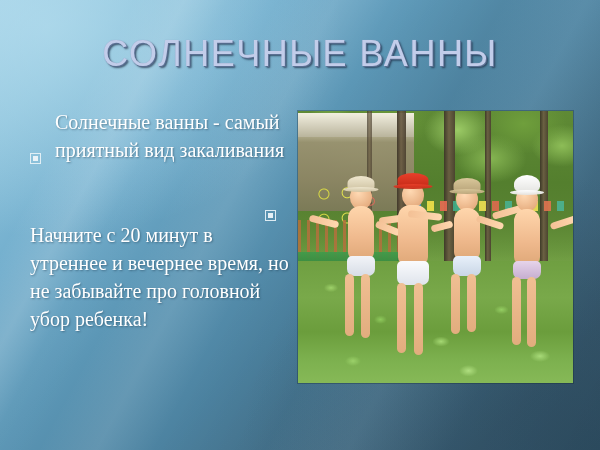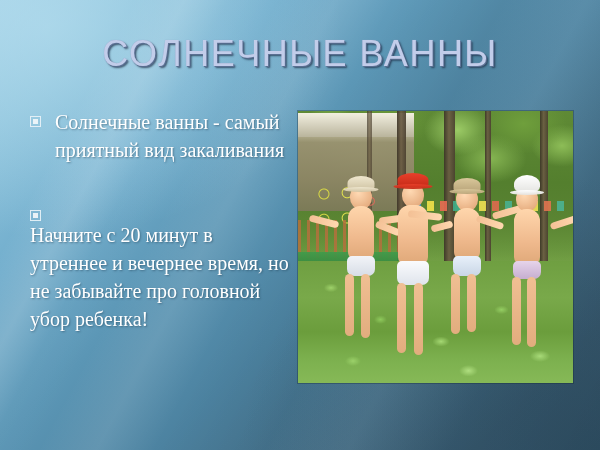--- a/index.html
+++ b/index.html
@@ -79,21 +79,21 @@
   
   .body-block {
     position: absolute;
     left: 30px;
     top: 108px;
     width: 260px;
     z-index: 5;
   }
   .bullet-row {
     display: flex;
-    align-items: flex-start;
+    align-items: flex-end;
     color: #ffffff;
     font-size: 20px;
     line-height: 28px;
     text-shadow: 1px 1px 2px rgba(25,50,70,0.45);
   }
   .bullet-row + .bullet-row {
     margin-top: 38px;
     flex-direction: column;
   }
   .bullet-marker {

